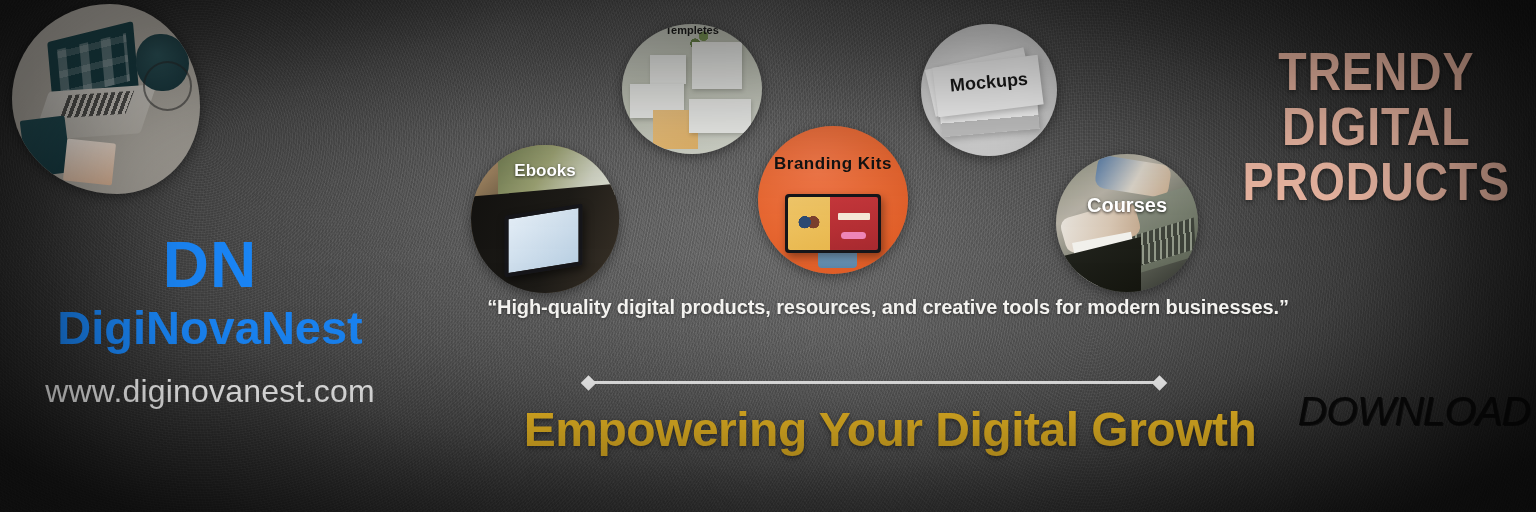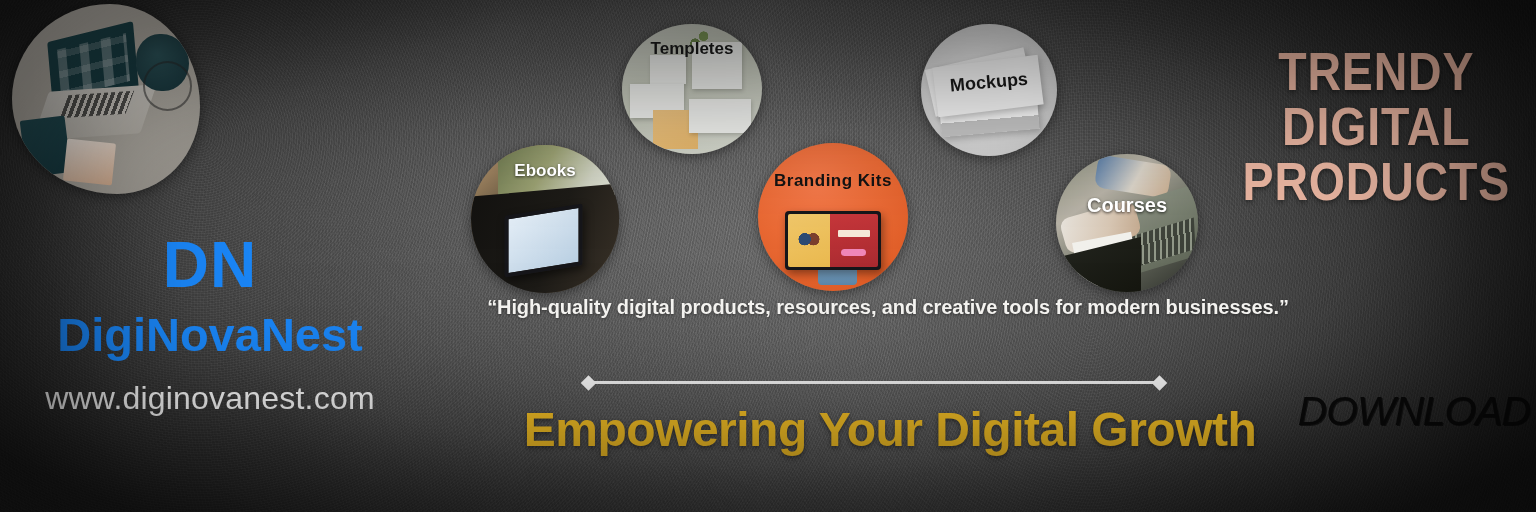--- a/index.html
+++ b/index.html
@@ -113,21 +113,21 @@
     font-size: 64px;
     font-weight: 700;
     line-height: 0.92;
     letter-spacing: 1px;
     color: #1a85f5;
   }
   #logo-word {
     font-size: 47px;
     font-weight: 700;
     line-height: 1.05;
-    margin-top: 15px;
+    margin-top: 8px;
     color: #1a85f5;
     text-align: center;
   }
   #logo-url {
     font-size: 32px;
     font-weight: 400;
     line-height: 1.2;
     margin-top: 20px;
     color: #f2f2f2;
     letter-spacing: 0.2px;
@@ -145,21 +145,21 @@
     left: 0; right: 0;
     text-align: center;
     font-weight: 700;
     z-index: 5;
     white-space: nowrap;
   }
 
   
   #c-templates { left: 622px; top: 24px; width: 140px; height: 130px;
     background: linear-gradient(150deg, #d6d9cf 0%, #c6cabc 40%, #d9dcd2 100%); }
-  #c-templates .plabel { top: 15px; font-size: 17px; color: #121212; }
+  #c-templates .plabel { top: 0; font-size: 11px; color: #121212; }
   .tpl-card { position: absolute; background: #f4f5f2; box-shadow: 1px 2px 4px rgba(0,0,0,0.18); }
   .tpl-1 { left: 6%;  top: 46%; width: 38%; height: 26%; }
   .tpl-2 { left: 50%; top: 14%; width: 36%; height: 36%; }
   .tpl-3 { left: 48%; top: 58%; width: 44%; height: 26%; }
   .tpl-4 { left: 20%; top: 24%; width: 26%; height: 22%; }
   .tpl-yellow { position: absolute; left: 22%; top: 66%; width: 32%; height: 30%;
     background: linear-gradient(160deg, #f3c985, #e8b86c); }
   .tpl-sprig { position: absolute; left: 44%; top: 4%; width: 20%; height: 18%;
     background: radial-gradient(circle at 40% 60%, #6f8a4e 0 22%, transparent 23%),
                 radial-gradient(circle at 70% 30%, #7e9a58 0 18%, transparent 19%); }
@@ -182,21 +182,21 @@
     background: linear-gradient(120deg, #6f7a50 0%, #9aa072 40%, #cfd2c2 75%, #e3e6dc 100%); }
   .eb-dark { position: absolute; left: 0; top: 26%; width: 100%; height: 74%;
     background: linear-gradient(110deg, #131210 0%, #1d1b17 55%, #3a3228 100%);
     clip-path: polygon(0 12%, 100% 0%, 100% 100%, 0% 100%); }
   .eb-tablet { position: absolute; left: 22%; top: 44%; width: 48%; height: 36%;
     background: linear-gradient(150deg, #e4eef7, #b9cfe2);
     border: 4px solid #16161a; border-radius: 3px;
     transform: rotate(-9deg) skewX(-9deg); box-shadow: 2px 4px 8px rgba(0,0,0,0.5); }
 
   
-  #c-branding { left: 758px; top: 143px; width: 150px; height: 148px;
+  #c-branding { left: 758px; top: 126px; width: 150px; height: 148px;
     background: radial-gradient(circle at 40% 28%, #f4794a 0%, #ea6a35 45%, #d9561f 100%); }
   #c-branding .plabel { top: 28px; font-size: 17px; color: #121212; letter-spacing: 0.5px; }
   .br-tablet { position: absolute; left: 18%; top: 46%; width: 64%; height: 40%;
     background: #16161a; border-radius: 4px; padding: 3px; box-sizing: border-box;
     box-shadow: 2px 4px 9px rgba(0,0,0,0.4); }
   .br-screen { position: absolute; inset: 3px; display: flex; border-radius: 2px; overflow: hidden; }
   .br-left { flex: 1; background: linear-gradient(160deg, #f1c86a, #e9b84e);
     display: flex; align-items: center; justify-content: center; }
   .br-fig { width: 58%; height: 58%;
     background: radial-gradient(circle at 32% 46%, #2c4a73 0 26%, transparent 27%),

